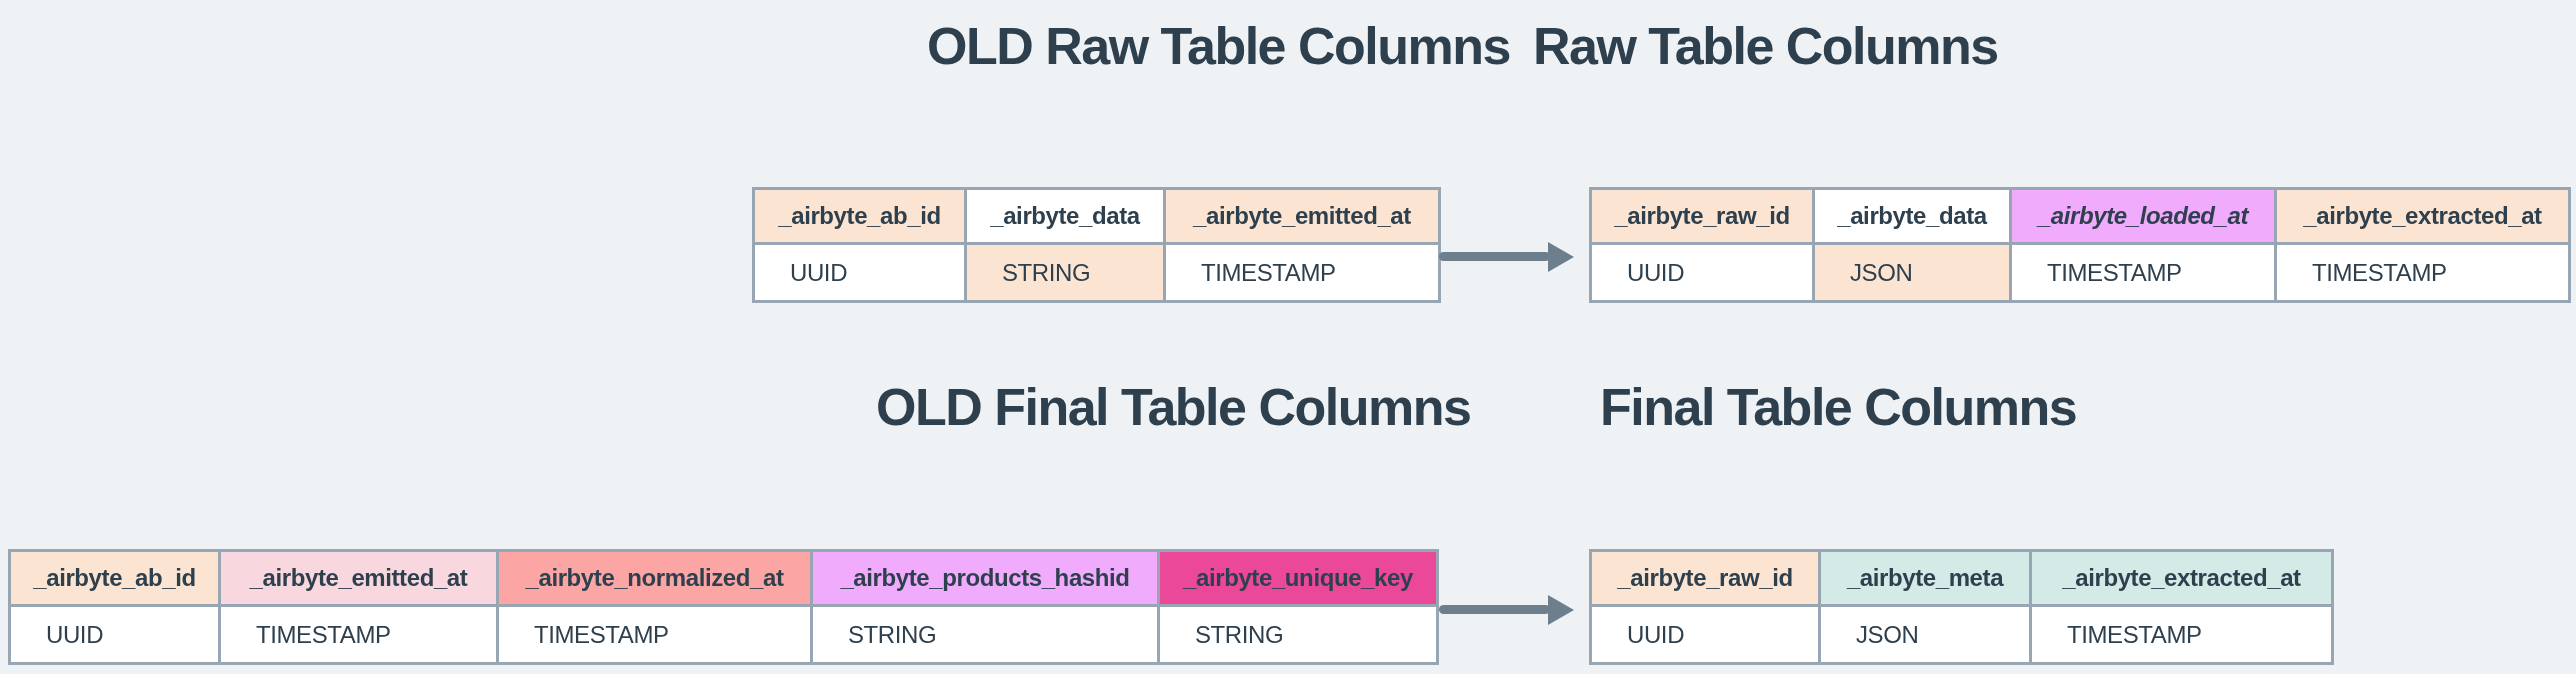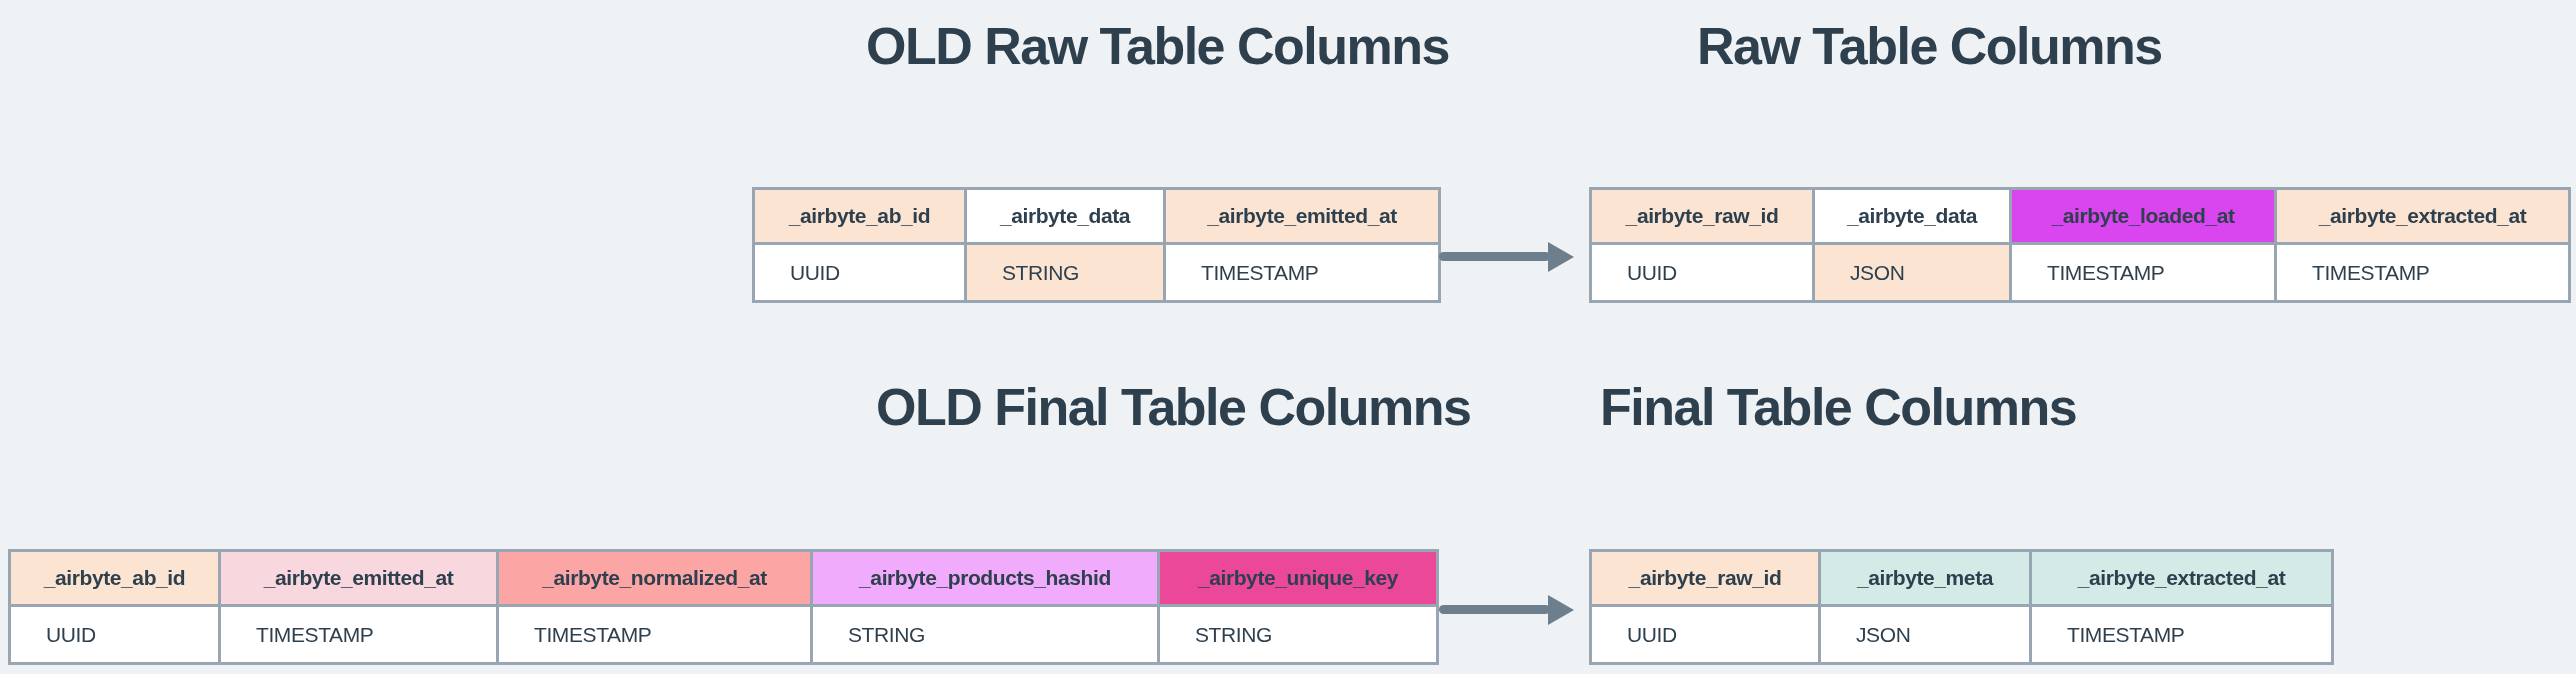--- a/index.html
+++ b/index.html
@@ -27,21 +27,21 @@
     white-space: nowrap;
   }
   table.schema {
     position: absolute;
     border-collapse: collapse;
     table-layout: fixed;
   }
   table.schema td {
     border: 3.6px solid var(--table-border, #98a5b2);
     color: var(--text, #2e3f4d);
-    font-size: 21px;
+    font-size: 24px;
     letter-spacing: -0.4px;
     white-space: nowrap;
     overflow: hidden;
     background: #ffffff;
   }
   td.hdr {
     font-weight: 700;
     text-align: center;
     height: 52px;
     padding: 0 10.2px;
@@ -71,22 +71,22 @@
     border-top: 15.3px solid transparent;
     border-bottom: 15.3px solid transparent;
     margin-left: -2.2px;
   }
 </style>
 </head>
 <body>
 
 <div class="canvas">
 
-  <div class="title" style="left:866px; top:16px;">OLD Raw Table Columns</div>
-  <div class="title" style="left:1697px; top:16px;">Raw Table Columns</div>
+  <div class="title" style="left:927px; top:16px;">OLD Raw Table Columns</div>
+  <div class="title" style="left:1533px; top:16px;">Raw Table Columns</div>
 
   <table class="schema" style="left:752px; top:187px; width:685px;">
     <colgroup>
         <col style="width:212px">
         <col style="width:199px">
         <col style="width:275px">
       </colgroup>
     <tbody>
         <tr>
       <td class="hdr" style="background: rgb(251, 229, 210);">_airbyte_ab_id</td>
@@ -110,21 +110,21 @@
     <colgroup>
         <col style="width:223px">
         <col style="width:197px">
         <col style="width:265px">
         <col style="width:294px">
       </colgroup>
     <tbody>
         <tr>
       <td class="hdr" style="background: rgb(251, 229, 210);">_airbyte_raw_id</td>
       <td class="hdr" style="background: rgb(255, 255, 255);">_airbyte_data</td>
-      <td class="hdr" style="background: #d946ef;">_airbyte_loaded_at</td>
+      <td class="hdr" style="background: #f0abfc; font-style: italic;">_airbyte_loaded_at</td>
       <td class="hdr" style="background: rgb(251, 229, 210);">_airbyte_extracted_at</td>
     </tr>
     <tr>
       <td class="val" style="background: rgb(255, 255, 255);">UUID</td>
       <td class="val" style="background: rgb(251, 229, 210);">JSON</td>
       <td class="val" style="background: rgb(255, 255, 255);">TIMESTAMP</td>
       <td class="val" style="background: rgb(255, 255, 255);">TIMESTAMP</td>
     </tr>
   </tbody>
     </table>

